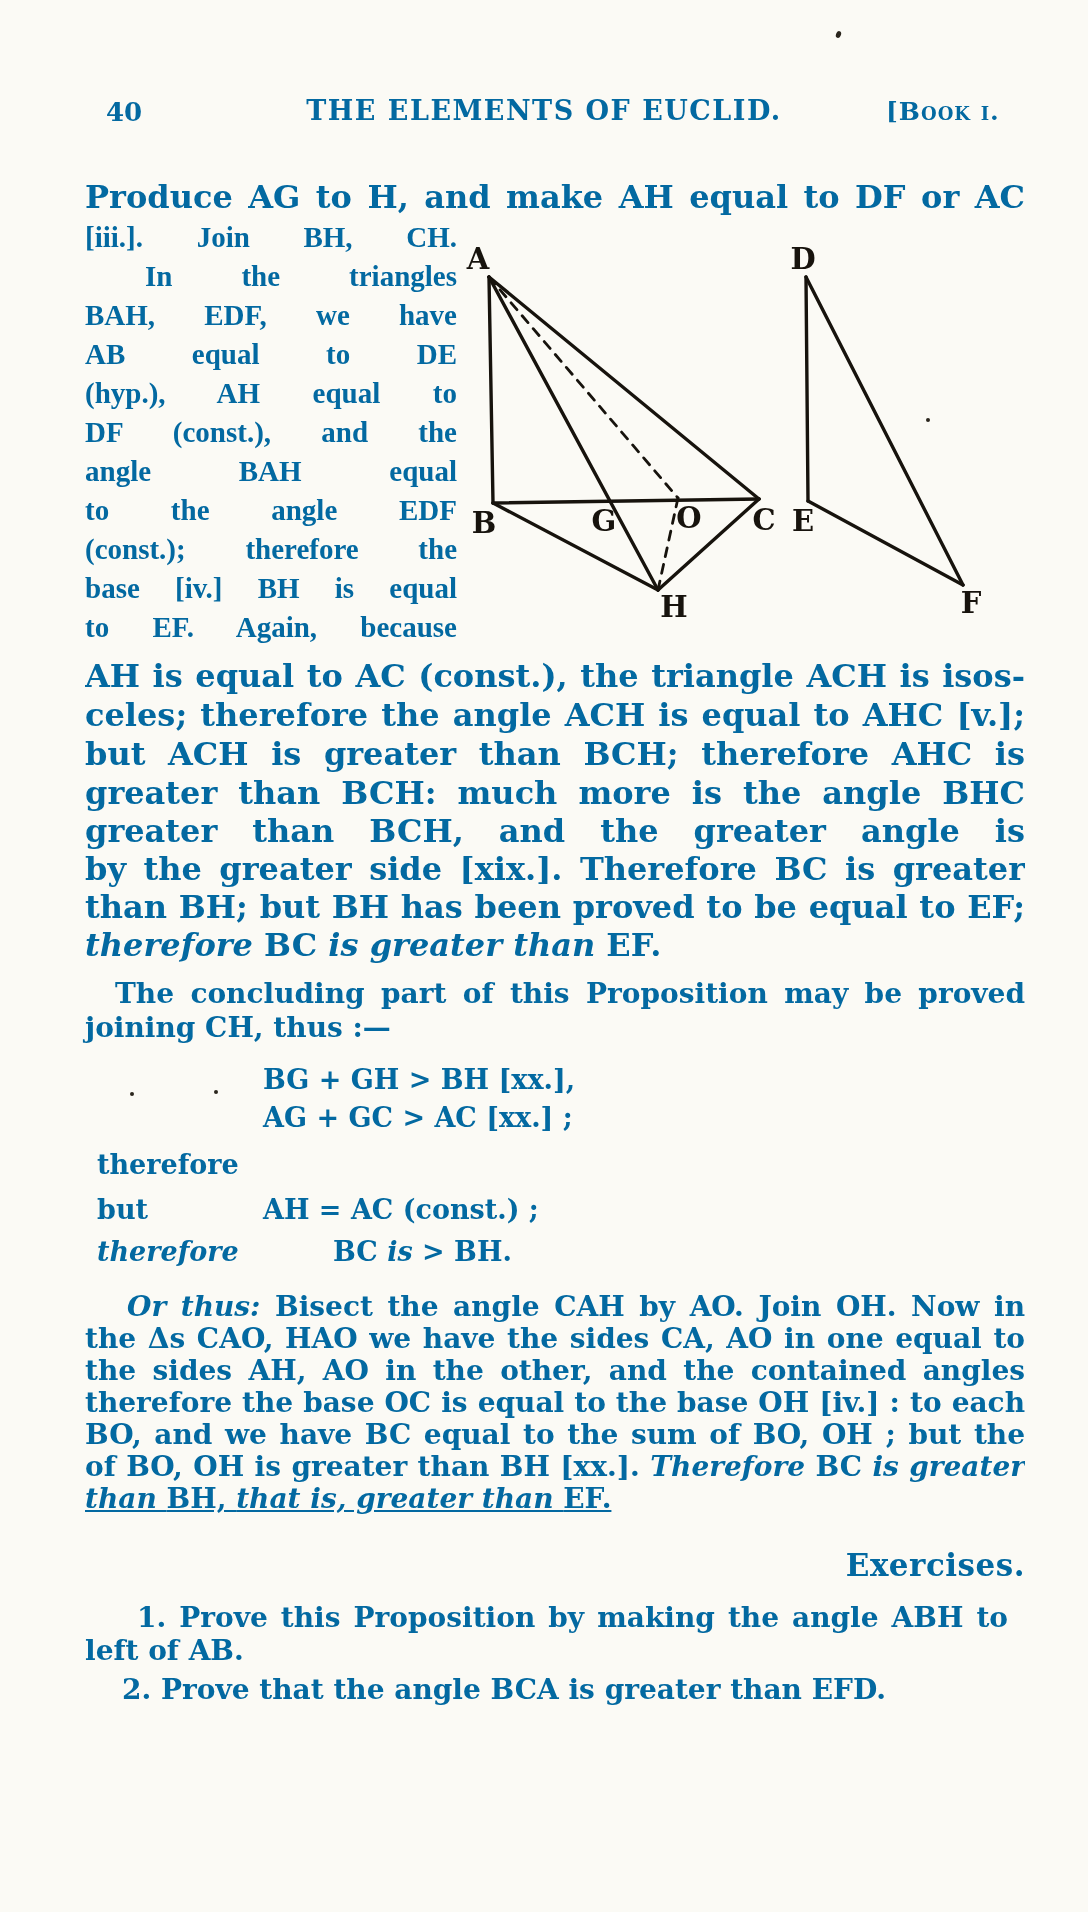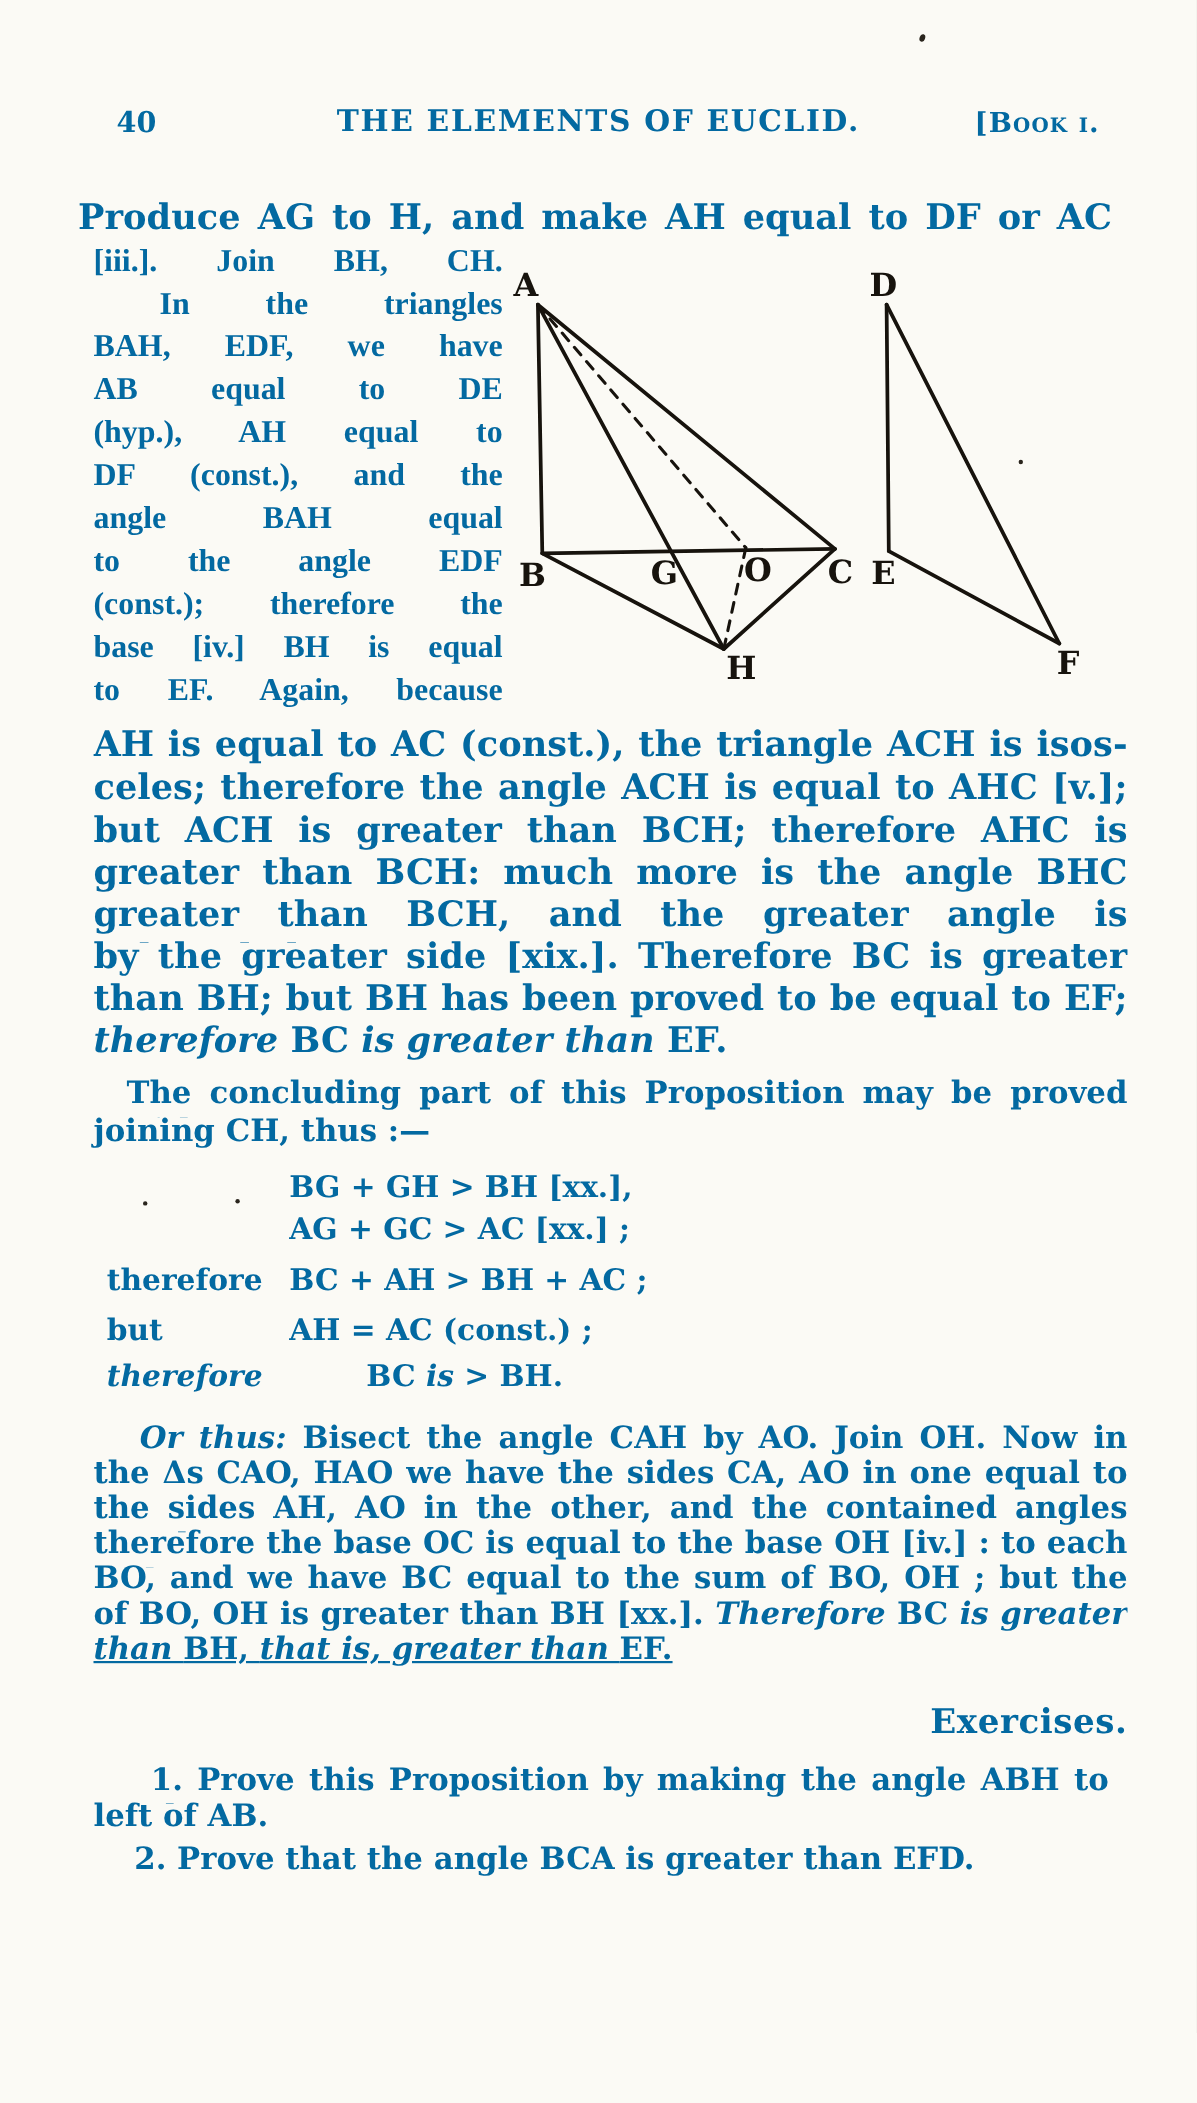--- a/index.html
+++ b/index.html
@@ -32,21 +32,21 @@
 
   <div class="t pn" style="top:97px;left:106px;">40</div>
   <div class="t hdr" style="top:95px;left:544px;transform:translateX(-50%);">THE ELEMENTS OF EUCLID.</div>
   <div class="t bk" style="top:97px;left:886px;">[Book i.</div>
 
   <div class="speck" style="top:31px;left:836px;width:5px;height:7px;transform:rotate(20deg);"></div>
   <div class="speck" style="top:1092px;left:130px;width:4px;height:4px;"></div>
   <div class="speck" style="top:1090px;left:214px;width:4px;height:4px;"></div>
   <div class="speck" style="top:418px;left:926px;width:4px;height:4px;"></div>
 
-  <div class="t main j" style="top:178px;left:71px;width:940px;">Produce AG to H, and make AH equal to DF or AC</div>
+  <div class="t main j" style="top:178px;left:85px;width:940px;">Produce AG to H, and make AH equal to DF or AC</div>
 
   <div class="t col j" style="top:220px;left:85px;width:372px;">[iii.]. Join BH, CH.</div>
   <div class="t col j" style="top:259px;left:145px;width:312px;">In the triangles</div>
   <div class="t col j" style="top:298px;left:85px;width:372px;">BAH, EDF, we have</div>
   <div class="t col j" style="top:337px;left:85px;width:372px;">AB equal to DE</div>
   <div class="t col j" style="top:376px;left:85px;width:372px;">(hyp.), AH equal to</div>
   <div class="t col j" style="top:415px;left:85px;width:372px;">DF (const.), and the</div>
   <div class="t col j" style="top:454px;left:85px;width:372px;">angle BAH equal</div>
   <div class="t col j" style="top:493px;left:85px;width:372px;">to the angle EDF</div>
   <div class="t col j" style="top:532px;left:85px;width:372px;">(const.); therefore the</div>
@@ -87,21 +87,20 @@
   <div class="t main j" style="top:850px;left:85px;width:940px;">by the greater side [xix.]. Therefore BC is greater</div>
   <div class="t main j" style="top:888px;left:85px;width:940px;">than BH; but BH has been proved to be equal to EF;</div>
   <div class="t main" style="top:926px;left:85px;"><span class="it">therefore </span><span>BC </span><span class="it">is greater than </span><span>EF.</span></div>
 
   <div class="t sm j" style="top:977px;left:115px;width:910px;">The concluding part of this Proposition may be proved without</div>
   <div class="t sm" style="top:1011px;left:85px;">joining CH, thus :—</div>
 
   <div class="t eq" style="top:1064px;left:263px;">BG + GH &gt; BH [xx.],</div>
   <div class="t eq" style="top:1102px;left:263px;">AG + GC &gt; AC [xx.] ;</div>
   <div class="t eq" style="top:1149px;left:97px;">therefore</div>
-  <div class="t eq" style="top:1149px;left:263px;">BC + AH &gt; BH + AC ;</div>
   <div class="t eq" style="top:1194px;left:97px;">but</div>
   <div class="t eq" style="top:1194px;left:263px;">AH = AC (const.) ;</div>
   <div class="t eq it" style="top:1236px;left:97px;">therefore</div>
   <div class="t eq" style="top:1236px;left:333px;"><span>BC </span><span class="it">is</span><span> &gt; BH.</span></div>
 
   <div class="t sm j" style="top:1290px;left:127px;width:898px;"><span class="it">Or thus: </span><span>Bisect the angle CAH by AO. Join OH. Now in</span></div>
   <div class="t sm j" style="top:1322px;left:85px;width:940px;">the Δs CAO, HAO we have the sides CA, AO in one equal to</div>
   <div class="t sm j" style="top:1354px;left:85px;width:940px;">the sides AH, AO in the other, and the contained angles equal ;</div>
   <div class="t sm j" style="top:1386px;left:85px;width:940px;">therefore the base OC is equal to the base OH [iv.] : to each add</div>
   <div class="t sm j" style="top:1418px;left:85px;width:940px;">BO, and we have BC equal to the sum of BO, OH ; but the sum</div>

